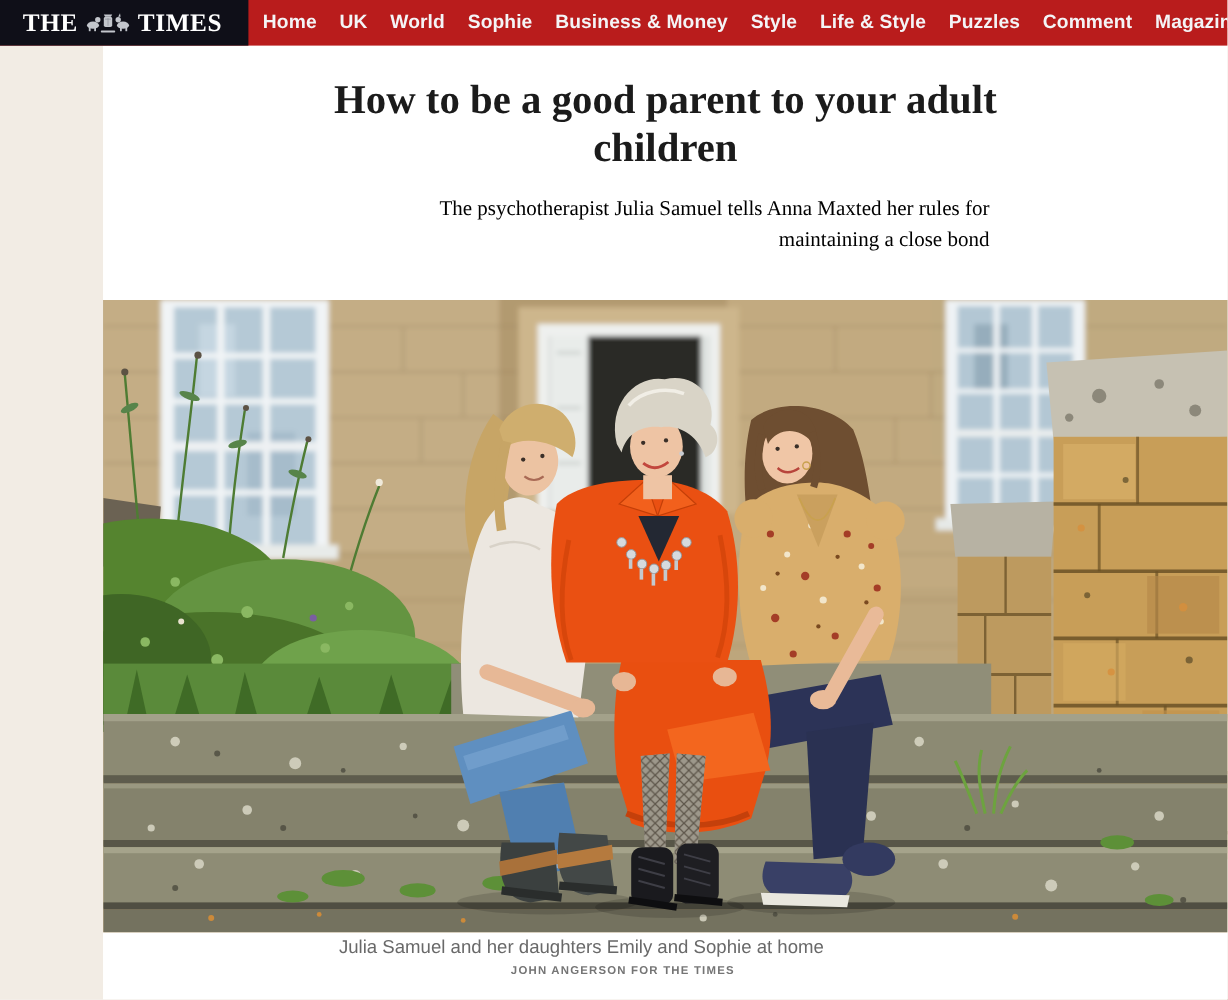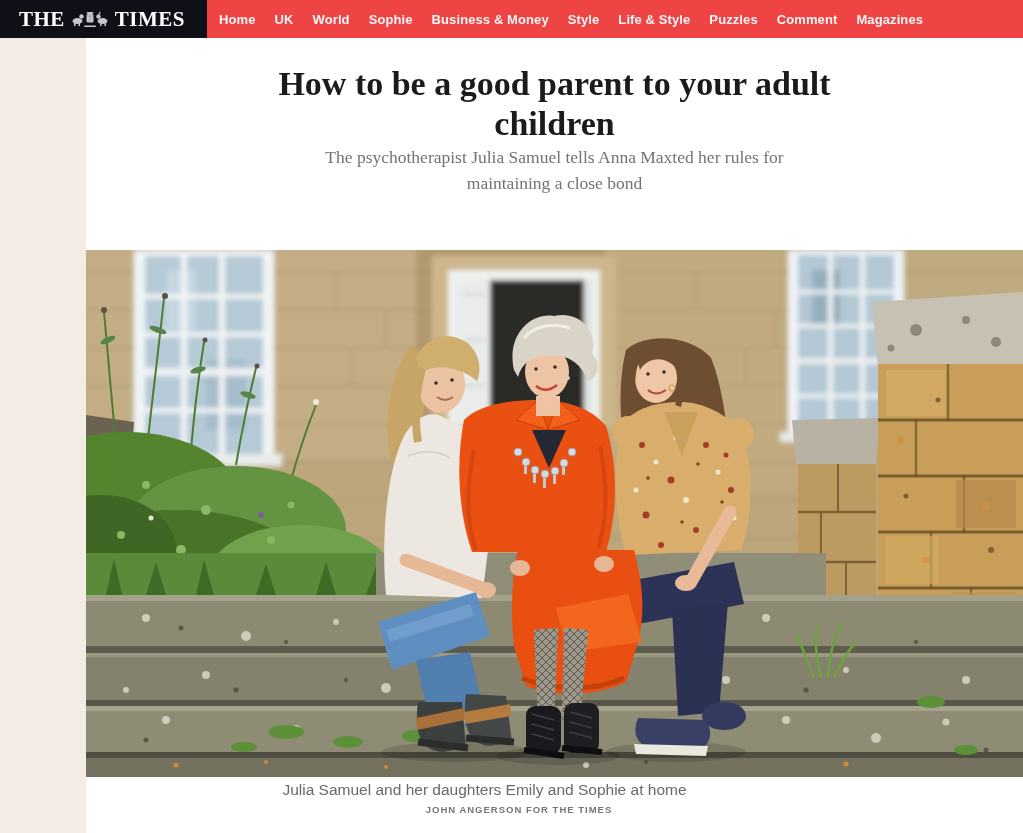--- a/index.html
+++ b/index.html
@@ -1,44 +1,44 @@
 <!DOCTYPE html>
 <html><head>
 <meta charset="utf-8">
 <style>
   html,body{margin:0;padding:0;background:#ffffff;}
   body{width:1023px;height:833px;position:relative;overflow:hidden;
        font-family:"Liberation Sans",sans-serif;}
 
   
   .topnav{position:absolute;top:0;left:0;width:1023px;height:38px;
-          background:#ef4444;display:flex;align-items:stretch;z-index:20;}
+          background:#b91c1c;display:flex;align-items:stretch;z-index:20;}
   .logo{display:flex;align-items:center;background:#0f0f18;
         padding:0 22px 0 19px;text-decoration:none;cursor:pointer;}
   .logo span{font-family:"Liberation Serif",serif;font-weight:bold;
              color:#ffffff;font-size:21px;letter-spacing:.5px;line-height:1;}
   .crest{margin:0 5px;display:block;}
   .navlinks{display:flex;align-items:center;gap:19px;margin-left:12px;}
-  .navlinks a{color:#f4f4f6;font-size:13px;font-weight:bold;
+  .navlinks a{color:#f4f4f6;font-size:16px;font-weight:bold;
               letter-spacing:.1px;text-decoration:none;cursor:pointer;white-space:nowrap;}
 
   
   .left-strip{position:absolute;top:38px;left:0;width:86px;height:795px;
               background:#f2ece4;}
   .content{position:absolute;top:38px;left:86px;width:937px;height:795px;
            background:#ffffff;}
 
   h1.headline{position:absolute;top:10px;left:0;right:0;margin:16px auto;
               max-width:560px;text-align:center;
               font-family:"Liberation Serif",serif;font-weight:bold;
               font-size:34px;line-height:40px;color:#1b1b1b;}
-  .standfirst{position:absolute;top:106px;left:0;right:0;margin:0 auto;
-              max-width:540px;text-align:center;
+  .standfirst{position:absolute;top:106px;left:0;right:0;margin:16px auto;
+              max-width:540px;text-align:right;
               font-family:"Liberation Serif",serif;font-weight:normal;
-              font-size:17.5px;line-height:26px;color:#737373;}
+              font-size:17.5px;line-height:26px;color:#000000;}
 
   figure{margin:0;}
   .hero{position:absolute;top:212px;left:0;width:937px;height:527px;
         overflow:hidden;background:#b7a27a;}
   .hero svg{display:block;width:937px;height:527px;}
 
   .caption{position:absolute;top:743px;left:0;width:797px;text-align:center;
            font-size:15.5px;color:#696969;}
   .credit{position:absolute;top:766px;left:0;width:866px;text-align:center;
           font-size:9.5px;font-weight:bold;letter-spacing:1px;color:#757575;}

